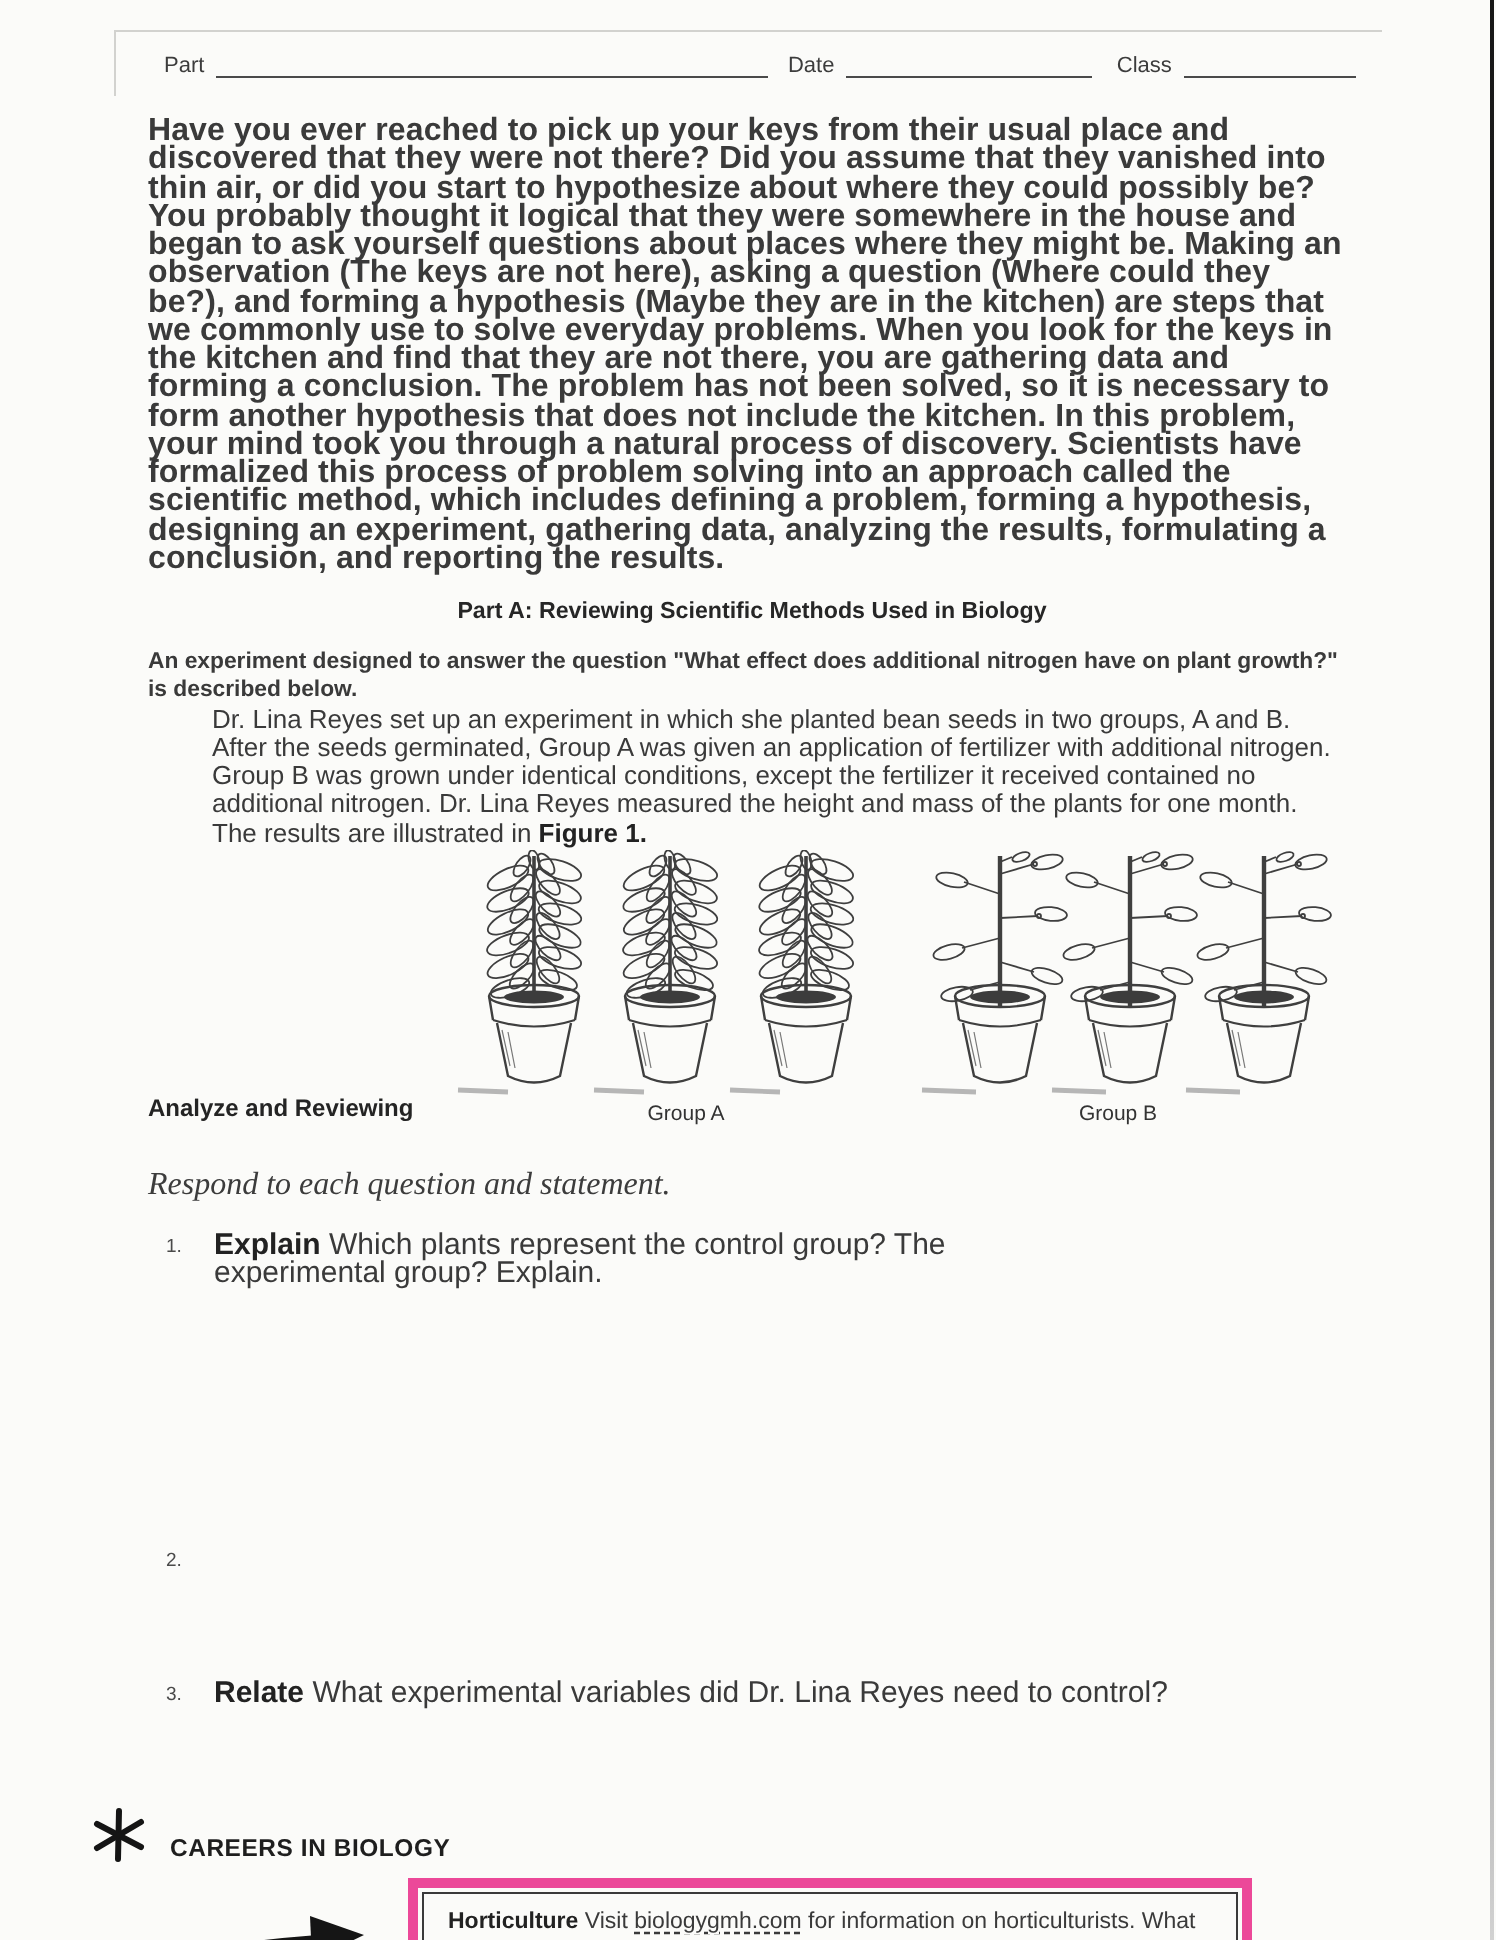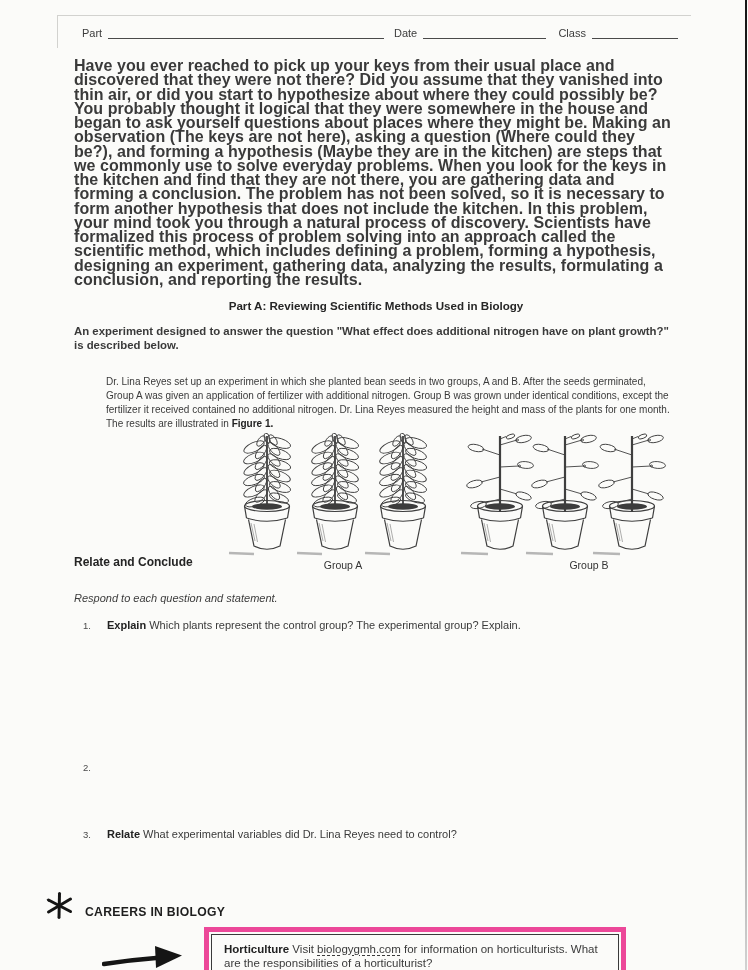--- a/index.html
+++ b/index.html
@@ -15,34 +15,34 @@
   .blank-line{display:inline-block;border-bottom:1px solid #4a4a4a;height:14px;}
   .name-line{width:282px;margin:0 10px 0 6px;}
   .date-line{width:126px;margin:0 12px 0 6px;}
   .class-line{width:88px;margin:0 0 0 6px;}
   
   .title{font-size:17px;font-weight:bold;color:#222;margin:16px 0 0;letter-spacing:.2px;}
   p{margin:0;}
   .intro{margin-top:20px;font-size:16px;line-height:14.25px;letter-spacing:.05px;font-weight:bold;}
   .part-heading{font-size:11.6px;font-weight:bold;color:#262626;margin:12px 0 0;text-align:center;}
   .part-intro{margin-top:12px;font-size:11.4px;line-height:14.25px;font-weight:bold;}
-  .experiment{margin:22px 0 0 32px;font-size:10px;line-height:14.25px;max-width:566px;}
+  .experiment{margin:0 0 0 32px;font-size:13px;line-height:14.25px;max-width:566px;}
   .figref{color:#222;}
   
   .figure{position:relative;height:142px;margin-top:1px;}
   .figure svg.plants{position:absolute;left:0;top:0;}
   .grp-label{position:absolute;top:126px;width:90px;text-align:center;font-size:10.5px;color:#333;}
   .grp-a{left:224px;}
-  .grp-b{left:470px;}
+  .grp-b{left:440px;}
   .analyze-heading{position:absolute;left:0;top:122px;margin:0;font-size:12px;font-weight:bold;color:#242424;}
   
-  .instruction{margin-top:17px;font-size:11px;font-style:italic;color:#3c3c3c;}
+  .instruction{margin-top:17px;font-size:16px;font-style:italic;color:#3c3c3c;font-family:Liberation Serif, serif;}
   .question{display:flex;margin-left:9px;margin-top:14px;}
   .qnum{width:24px;flex:none;font-size:9.5px;color:#4a4a4a;padding-top:2px;}
-  .qtext{font-size:11px;line-height:14.5px;}
+  .qtext{font-size:15px;line-height:14.5px;}
   .qtext b{color:#222;}
   .q1{margin-bottom:128px;}
   .q1 .qtext{max-width:448px;}
   .q2{margin-bottom:54px;}
   
   .careers-row{display:flex;align-items:flex-end;gap:12px;margin-top:50px;margin-left:-28px;}
   .careers-heading{font-size:12.2px;font-weight:bold;color:#1e1e1e;letter-spacing:.3px;}
   .callout-row{display:flex;align-items:center;margin-top:8px;margin-left:28px;gap:20px;}
   .careers-box-outer{border:5px solid #ec4899;padding:2px;background:#fbfbf9;}
   .careers-box{border:1px solid #3a3a3a;padding:7px 12px 8px;width:382px;font-size:11.5px;line-height:14.6px;}
@@ -154,21 +154,21 @@
           <path d="M155,120 L180,121"></path>
             <path d="M223,120 L248,121"></path>
             <path d="M291,120 L316,121"></path>
           <path d="M387,120 L414,121"></path>
             <path d="M452,120 L479,121"></path>
             <path d="M519,120 L546,121"></path>
         </g>
       </svg>
       <span class="grp-label grp-a">Group A</span>
       <span class="grp-label grp-b">Group B</span>
-      <h3 class="analyze-heading">Relate and Conclude</h3>
+      <h3 class="analyze-heading">Analyze and Reviewing</h3>
     </div>
 
     <p class="instruction">Respond to each question and statement.</p>
 
     <div class="question q1">
       <span class="qnum">1.</span>
       <span class="qtext"><b>Explain</b><span> Which plants represent the control group? The experimental group? Explain.</span></span>
     </div>
 
     <div class="question q2">

